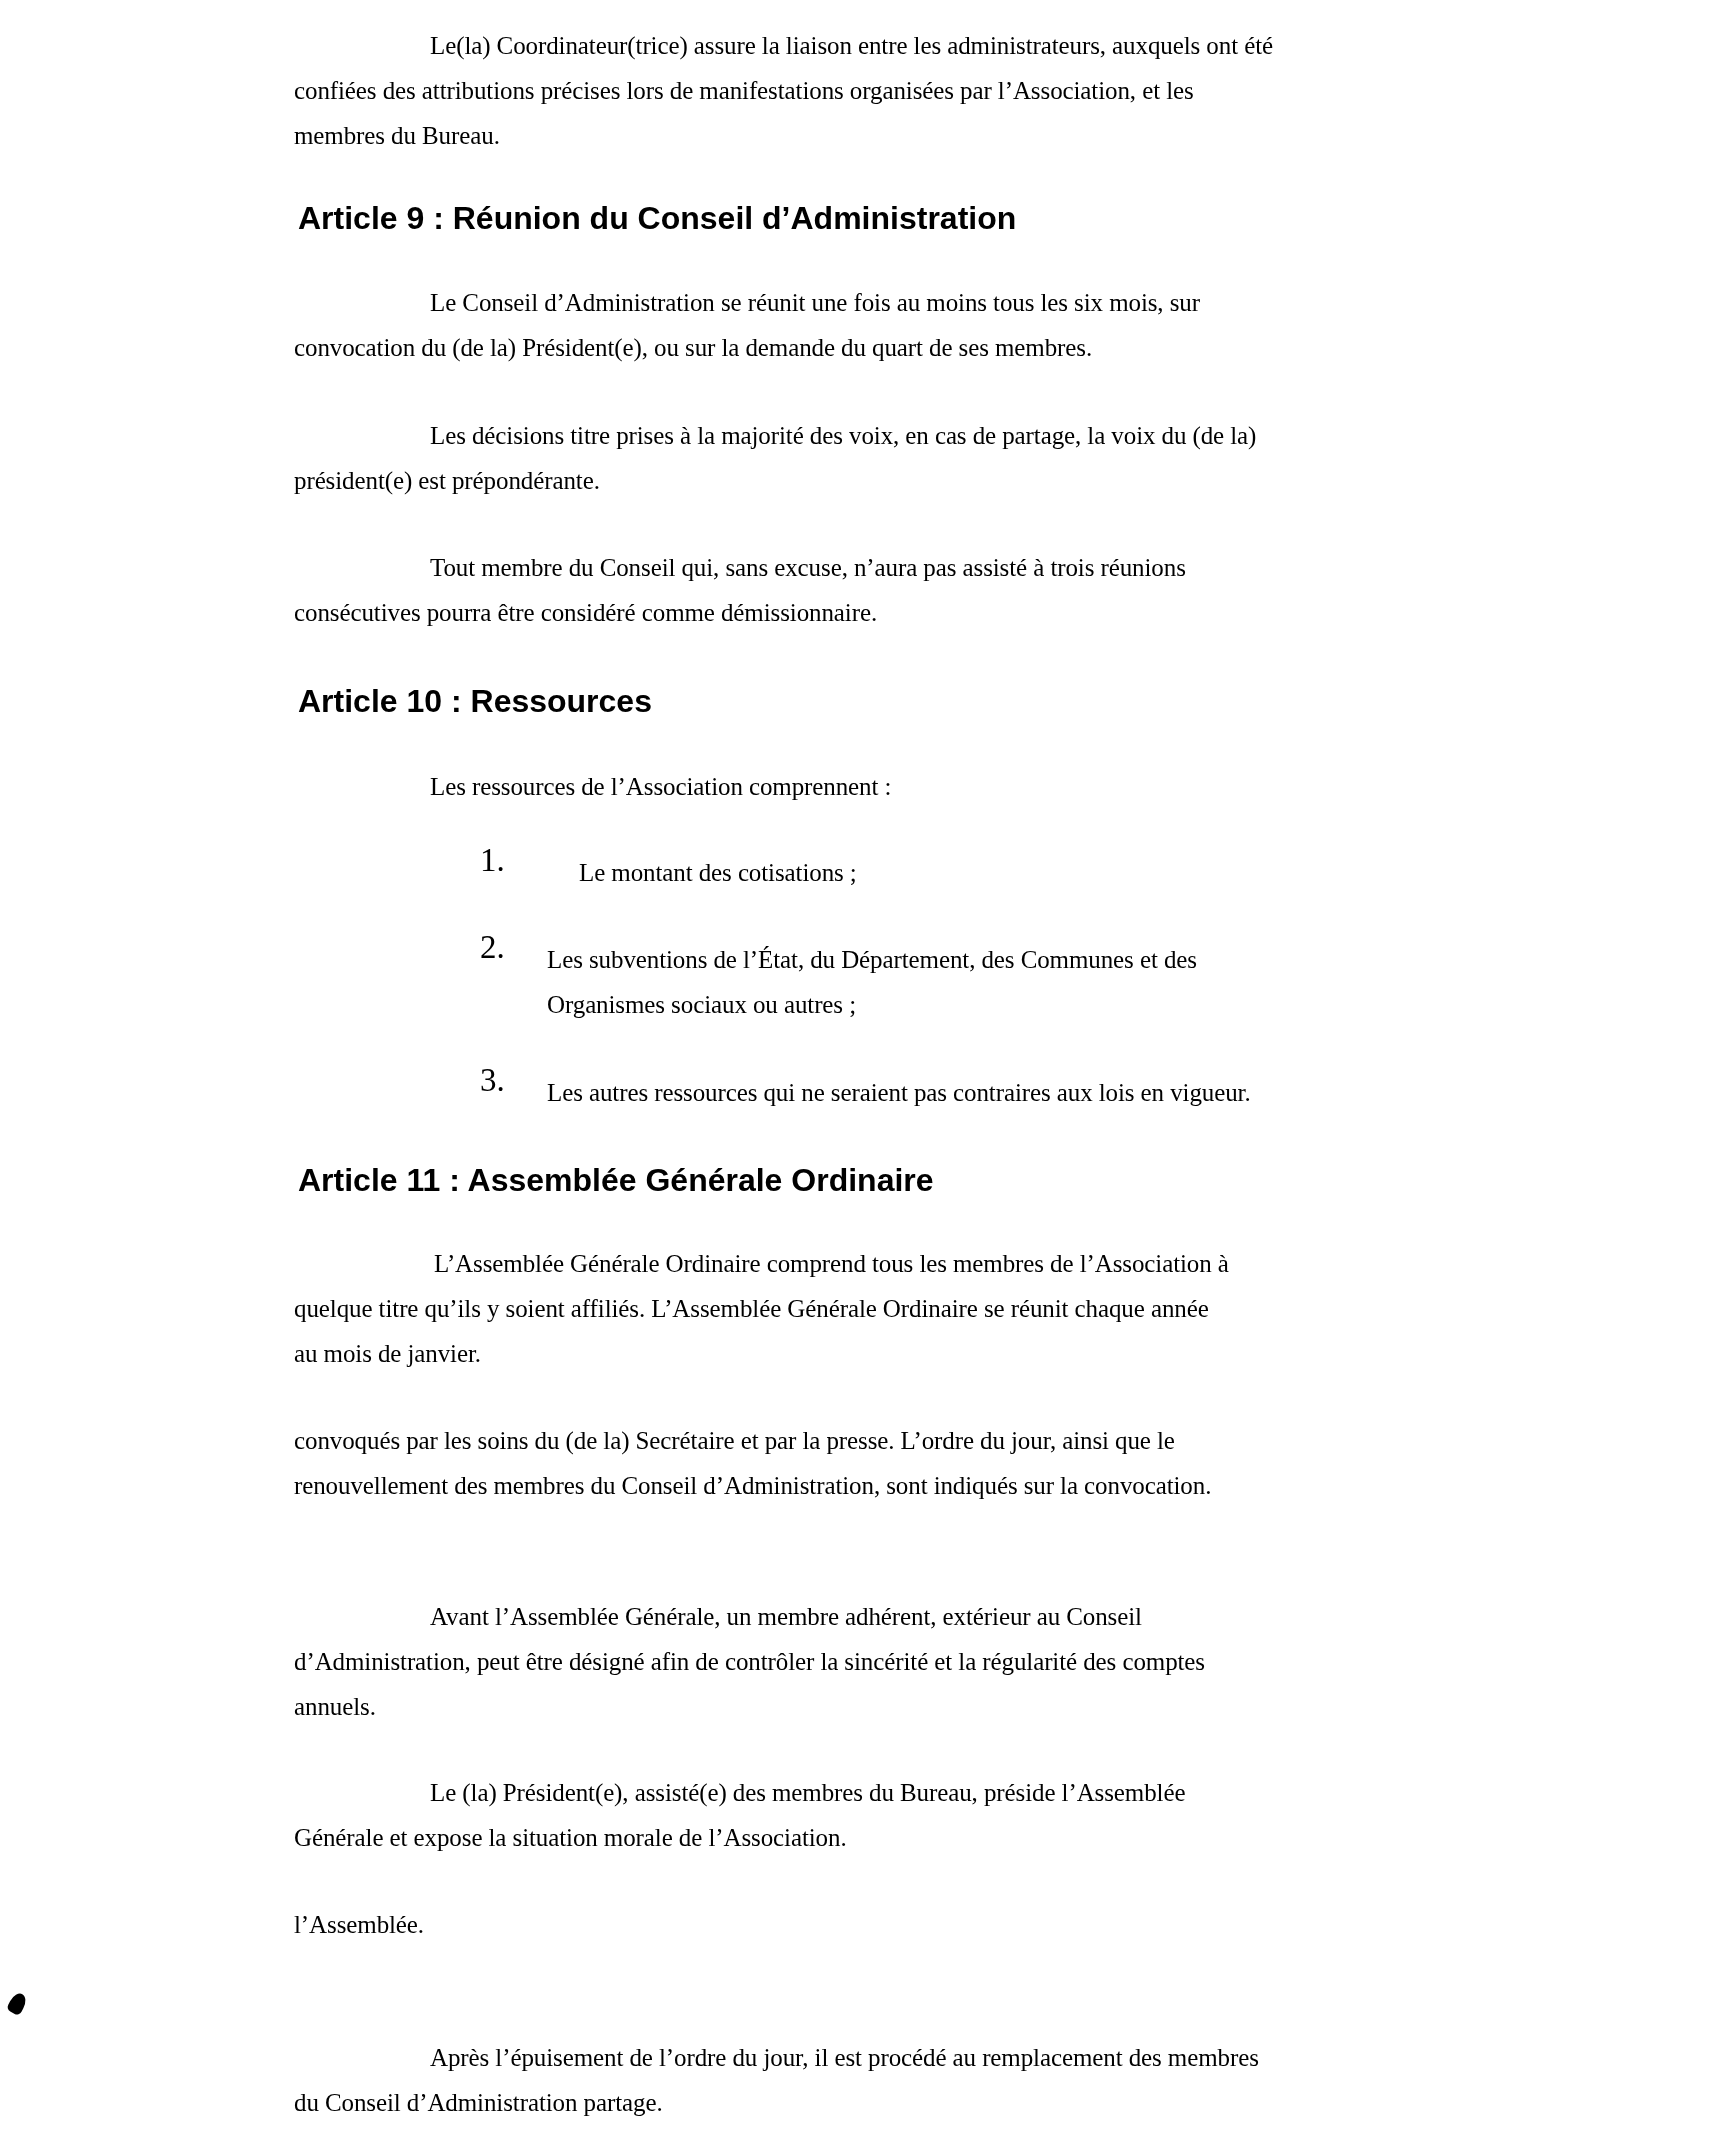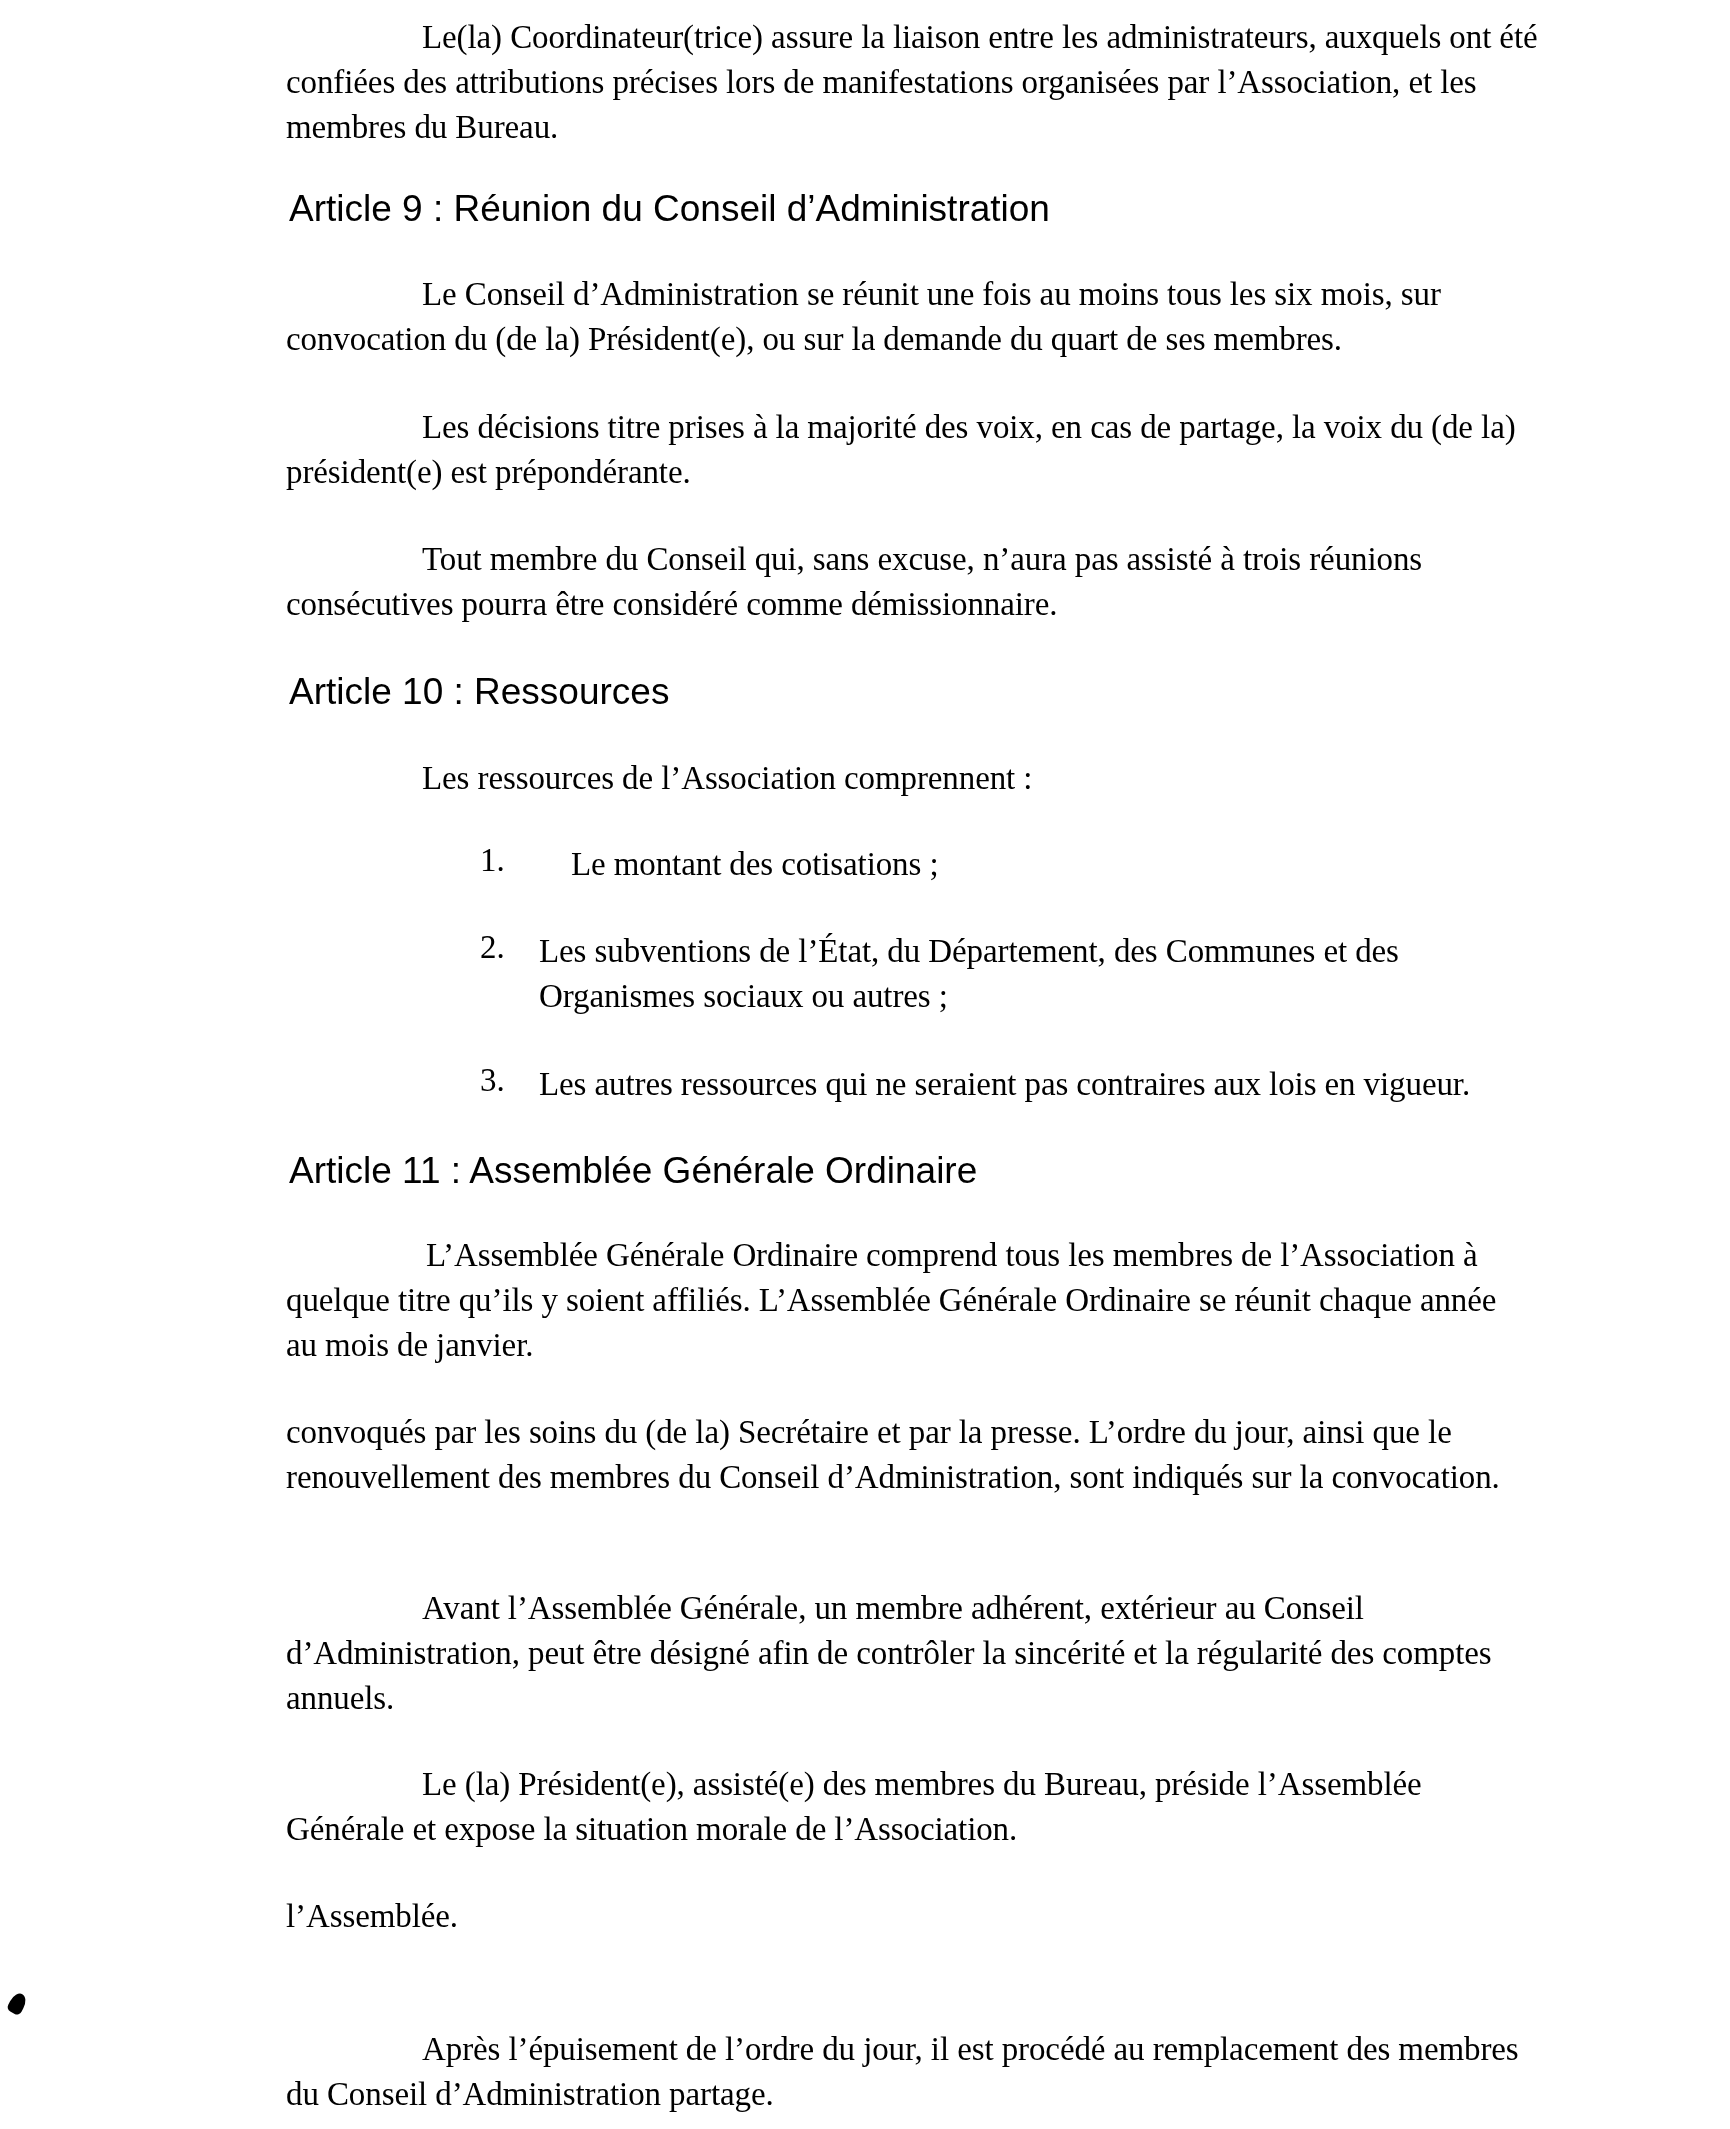--- a/index.html
+++ b/index.html
@@ -1,35 +1,35 @@
 <!DOCTYPE html>
 <html style="font-size:9.2px"><head>
 <meta charset="utf-8">
 <style>
   html, body { margin: 0; padding: 0; background: #ffffff; }
   body { width: 1730px; height: 2129px; position: relative; overflow: hidden; color: #000; }
   .page { position: absolute; left: 0; top: 0; width: 1730px; height: 2129px; background: #fff; }
   .p {
     position: absolute;
     font-family: "Liberation Serif", "DejaVu Serif", serif;
-    font-size: 33px;
+    font-size: 25px;
     line-height: 45px;
-    margin: 4px;
+    margin: 12px;
     white-space: nowrap;
     letter-spacing: -0.1px;
   }
   .p .ln { display: block; }
   .h {
     position: absolute;
     left: 282px;
     font-family: "Liberation Sans", "DejaVu Sans", sans-serif;
-    font-weight: normal;
-    font-size: 37px;
+    font-weight: bold;
+    font-size: 32px;
     line-height: 40px;
-    margin: 7px;
+    margin: 16px;
     white-space: nowrap;
   }
   .li-num {
     position: absolute;
     font-family: "Liberation Serif", "DejaVu Serif", serif;
     font-size: 33px;
     line-height: 45px;
   }
   .blot {
     position: absolute;

